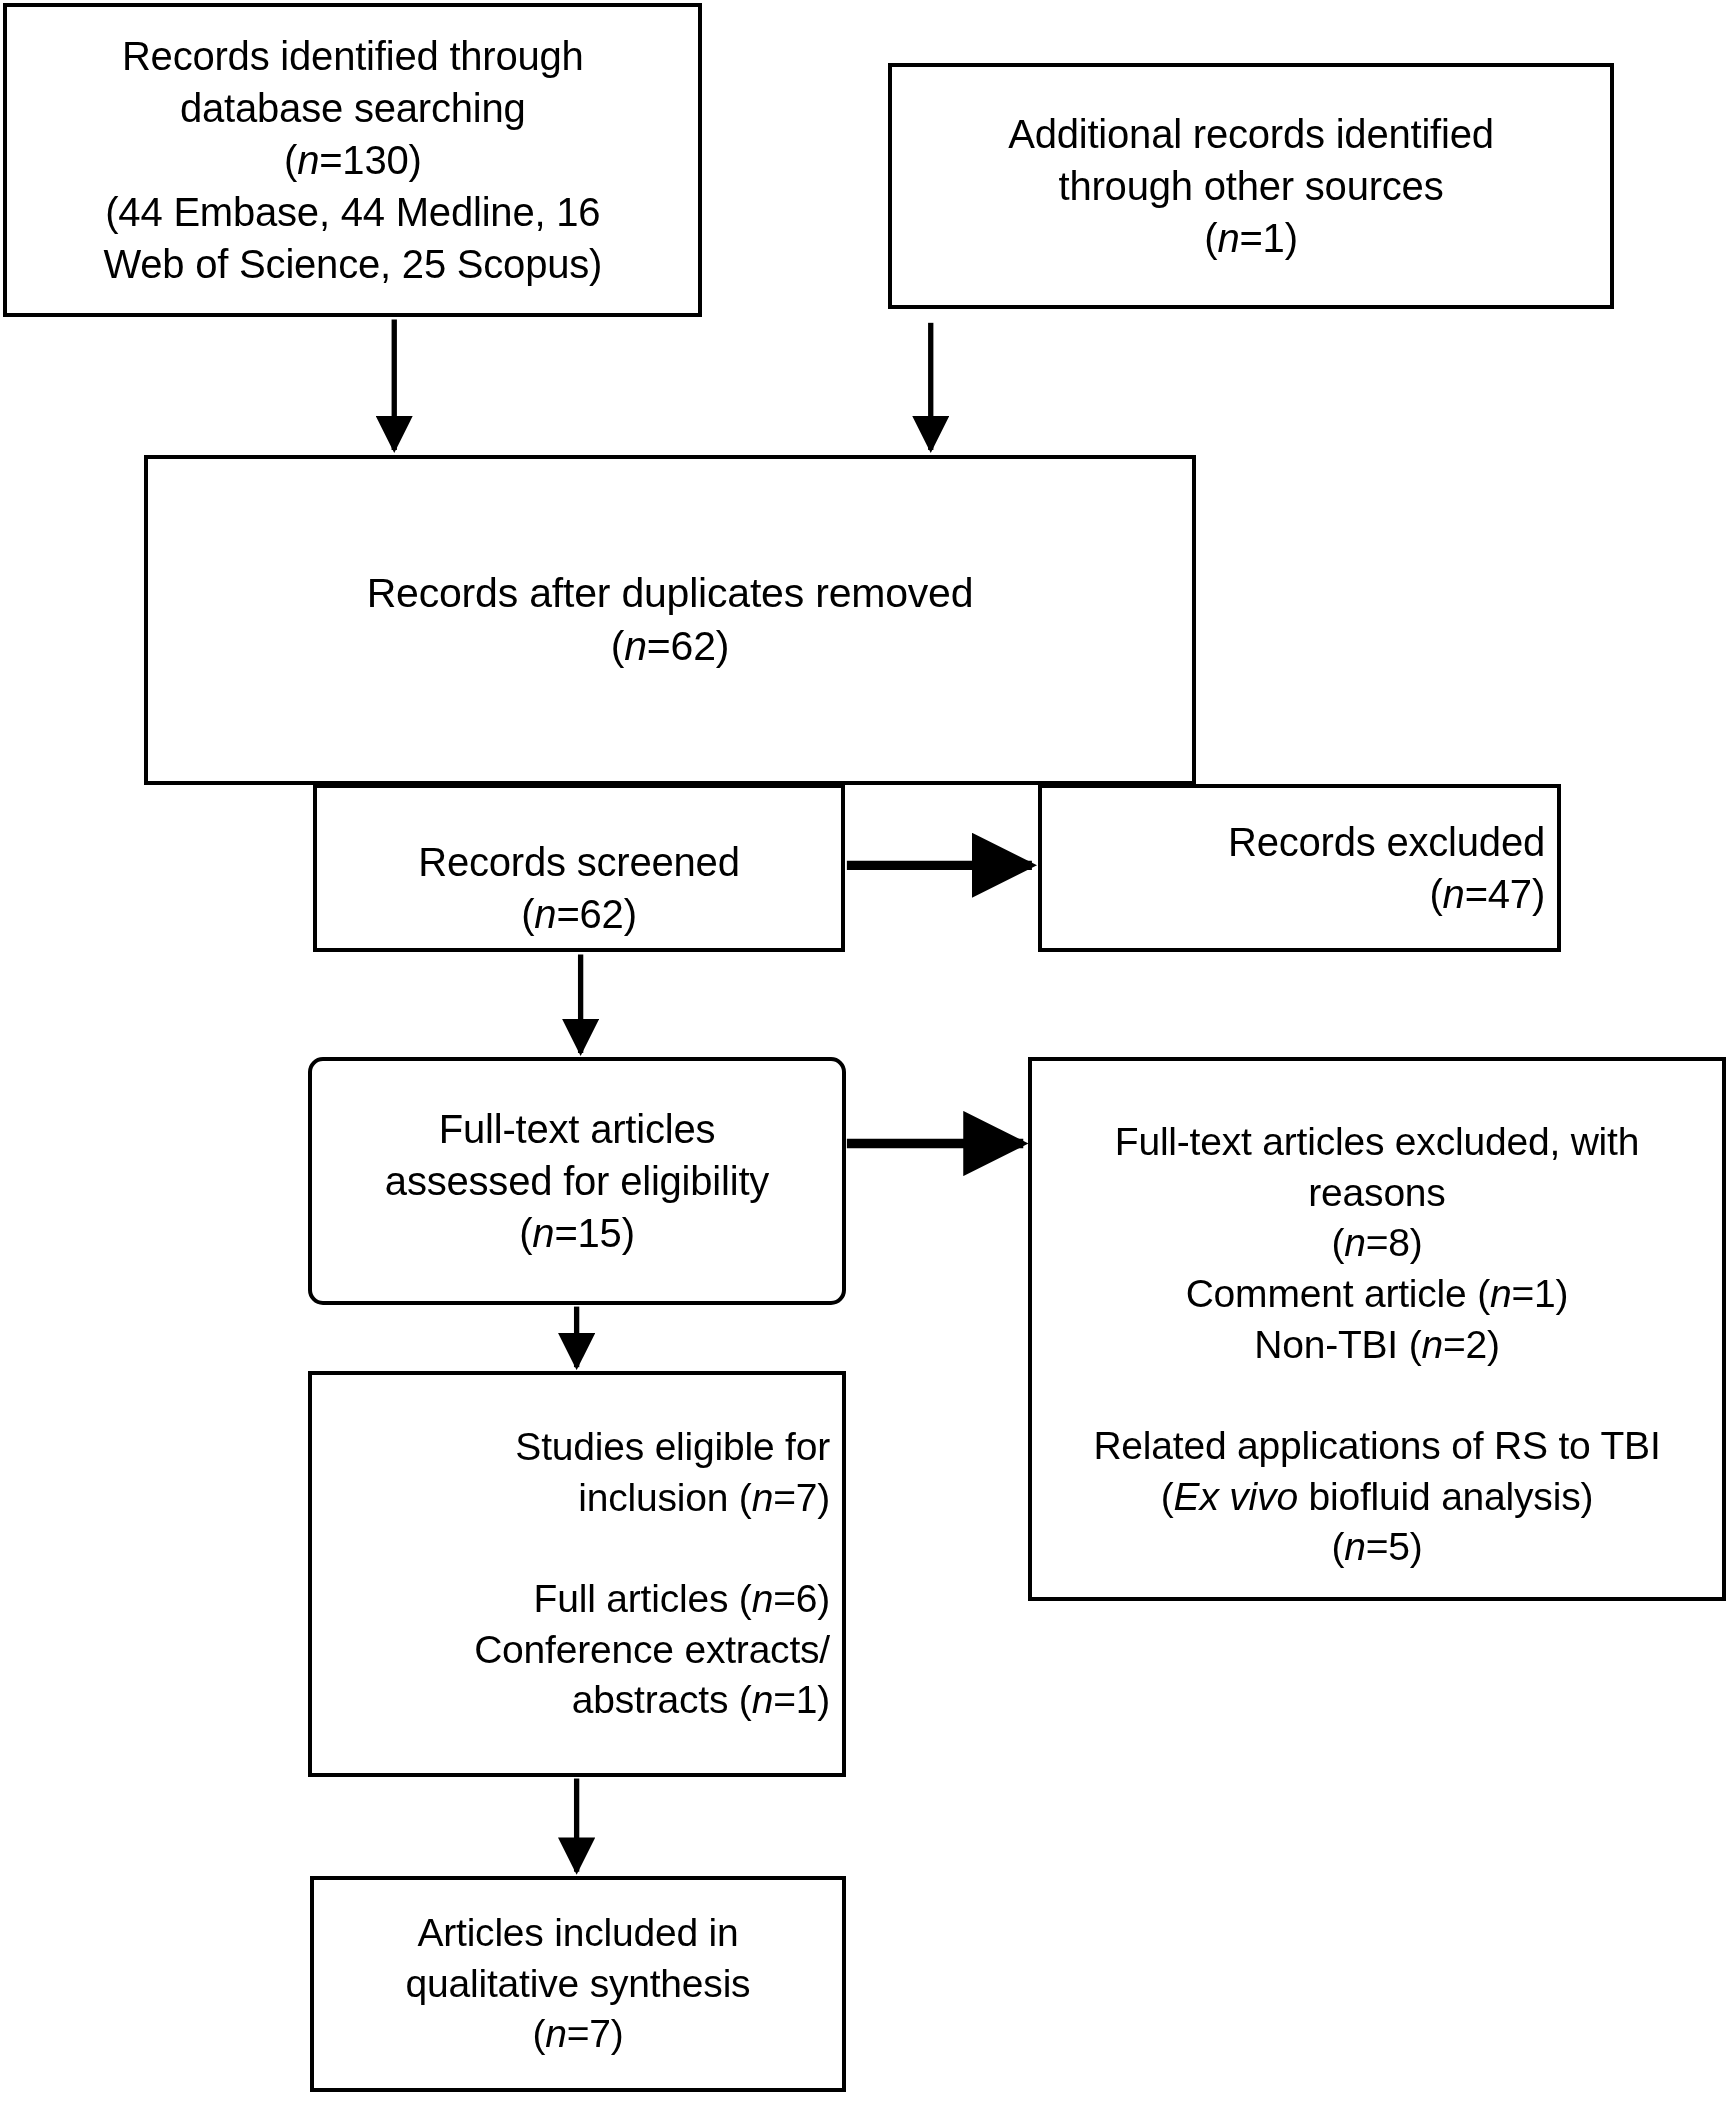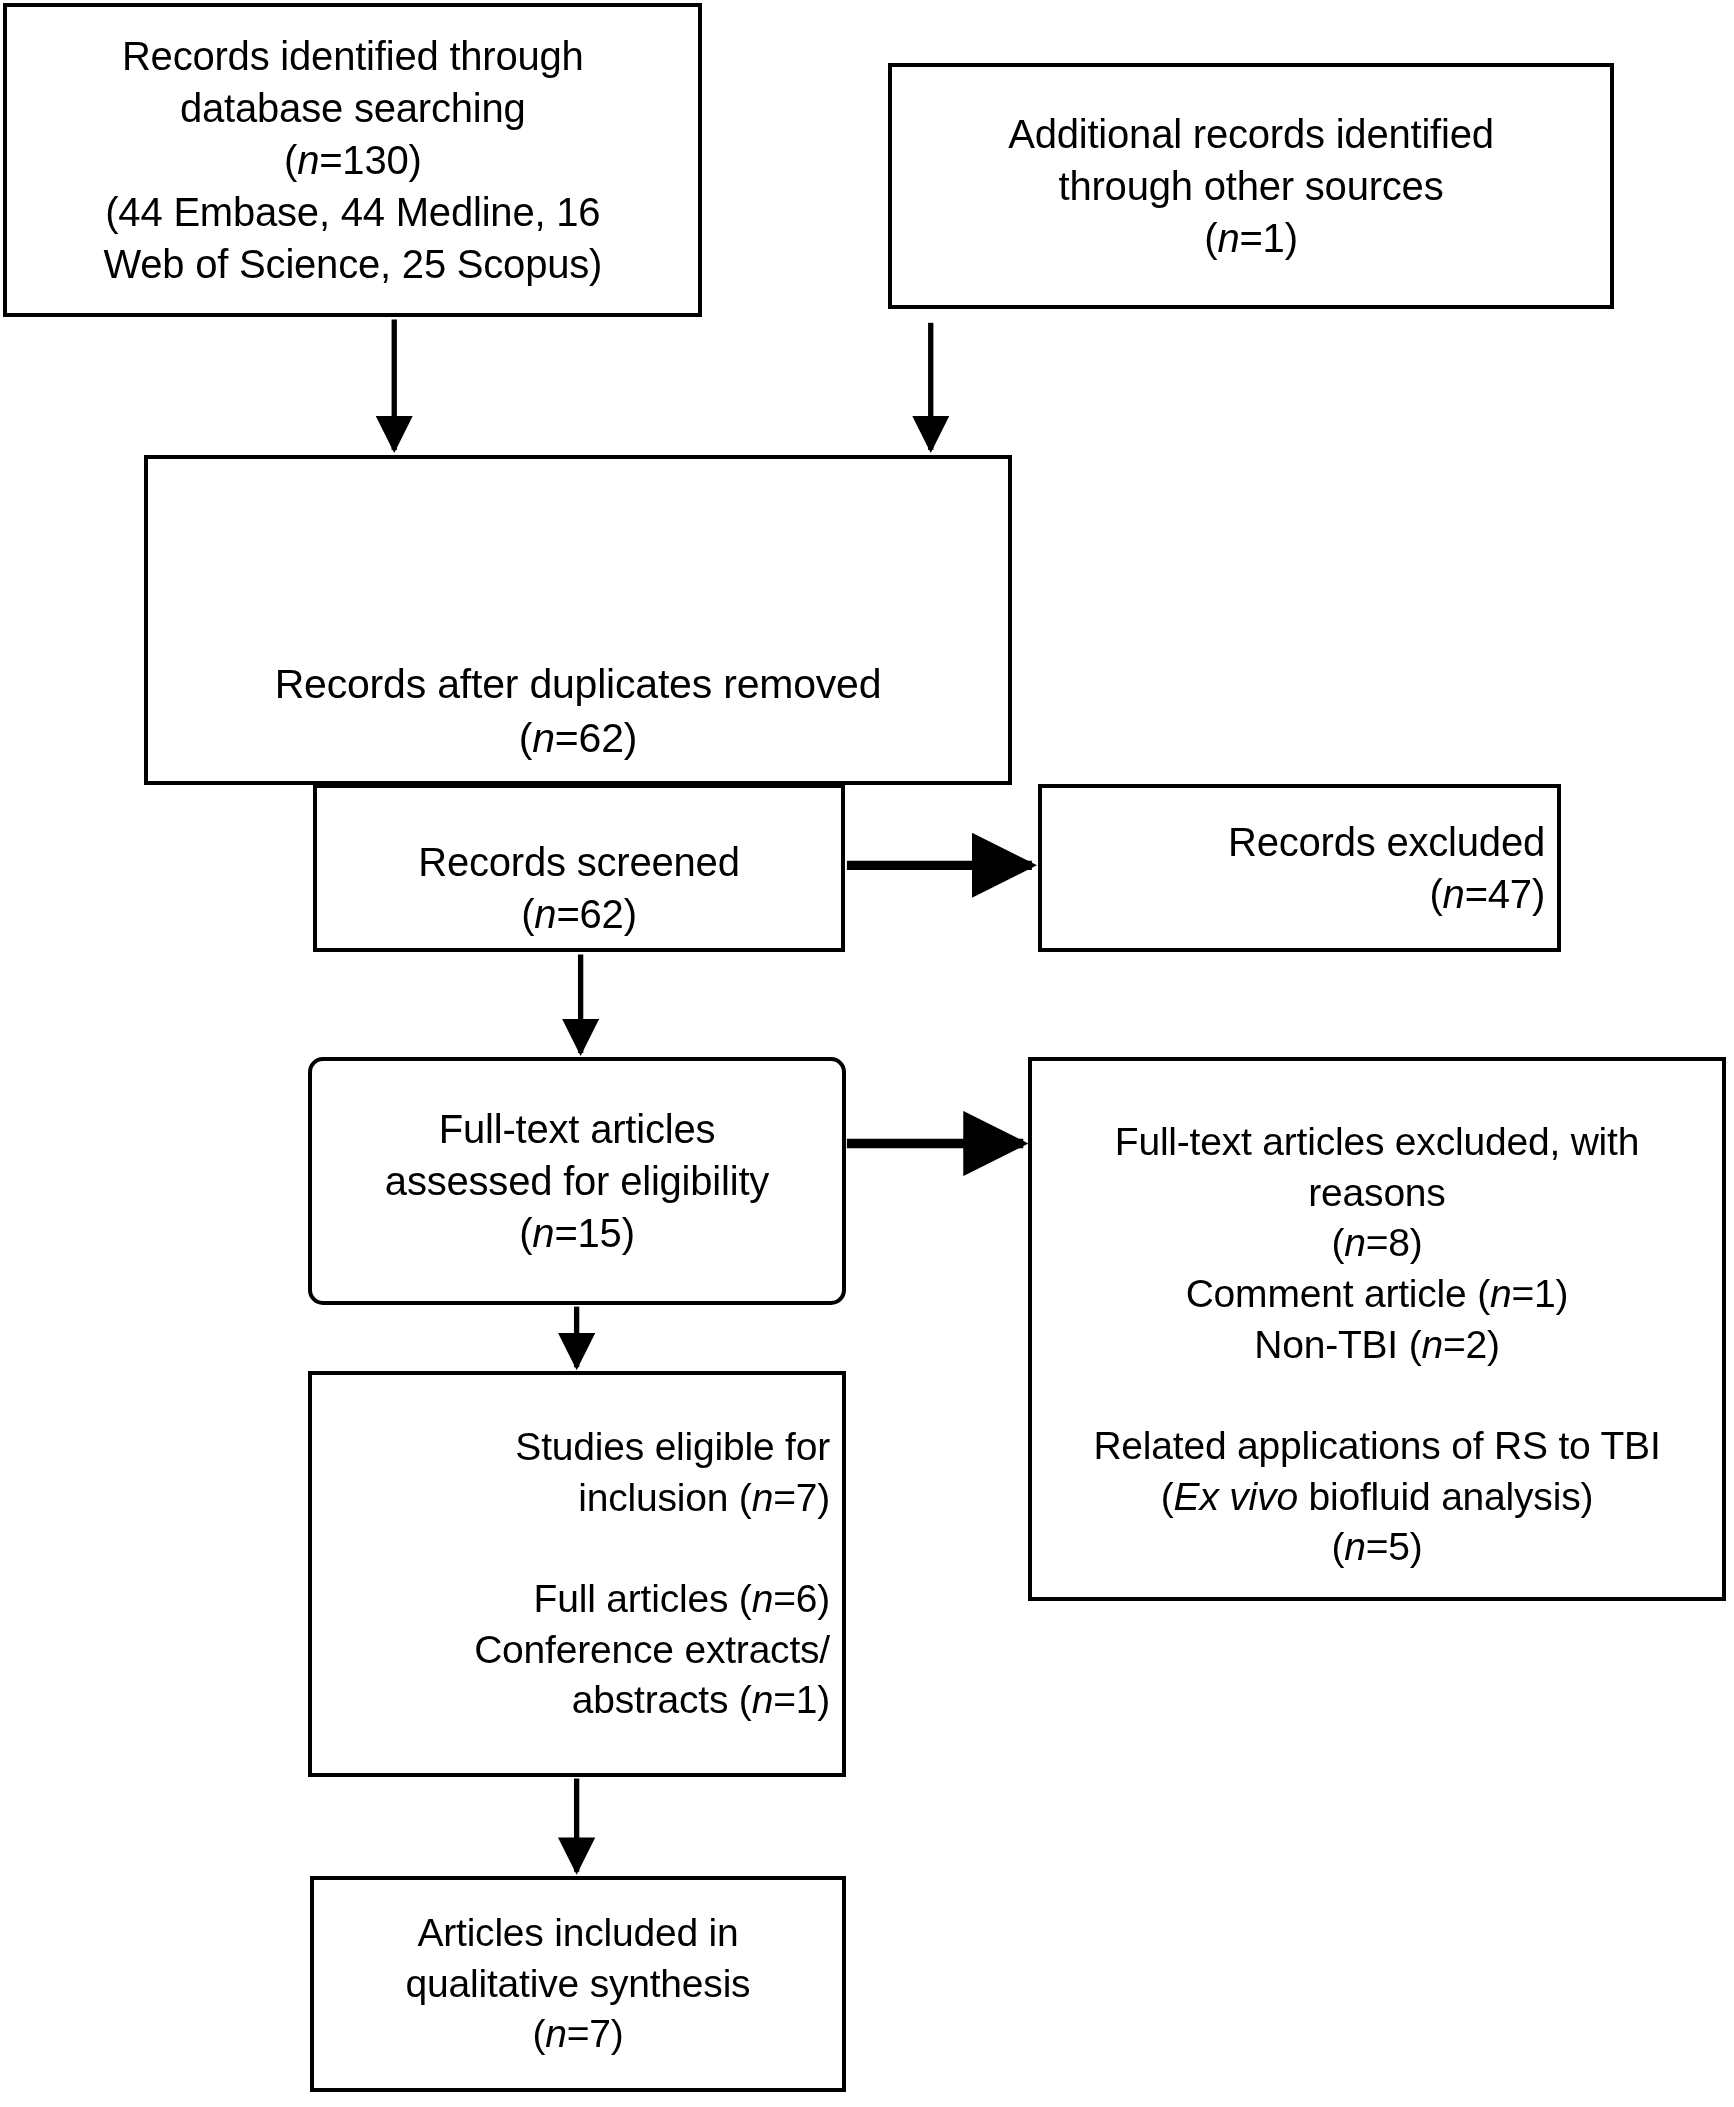--- a/index.html
+++ b/index.html
@@ -42,21 +42,21 @@
     position: absolute;
     left: 0;
     top: 0;
     width: 1735px;
     height: 2108px;
     pointer-events: none;
   }
   
   #box-identified      { left: 3.3px;    top: 3.3px;    width: 699px; height: 314px; }
   #box-additional      { left: 842px; top: 63px;  width: 726px; height: 246px; margin-left: 46px; }
-  #box-duplicates      { left: 144px;  top: 455px;  width: 868px; height: 330px; align-items: flex-end; }
+  #box-duplicates      { left: 144px;  top: 455px;  width: 1052px; height: 330px; }
   #box-screened        { left: 313px;  top: 784px; width: 532px;  height: 168px; }
   #box-excluded        { left: 1038px; top: 784px; width: 523px;  height: 168px; text-align: right; }
   #box-fulltext        { left: 308px;  top: 1057px; width: 538px;  height: 248px; border-radius: 15px; }
   #box-fulltext-excl   { left: 1028px; top: 1057px; width: 698px; height: 544px; }
   #box-eligible        { left: 308px;  top: 1371px; width: 538px;  height: 406px; }
   #box-included        { left: 310px;  top: 1876px; width: 536px;  height: 216px; }
 
   #box-identified   .txt { font-size: 40px; }
   #box-additional   .txt { font-size: 40px; }
   #box-duplicates   .txt { font-size: 41px; }

